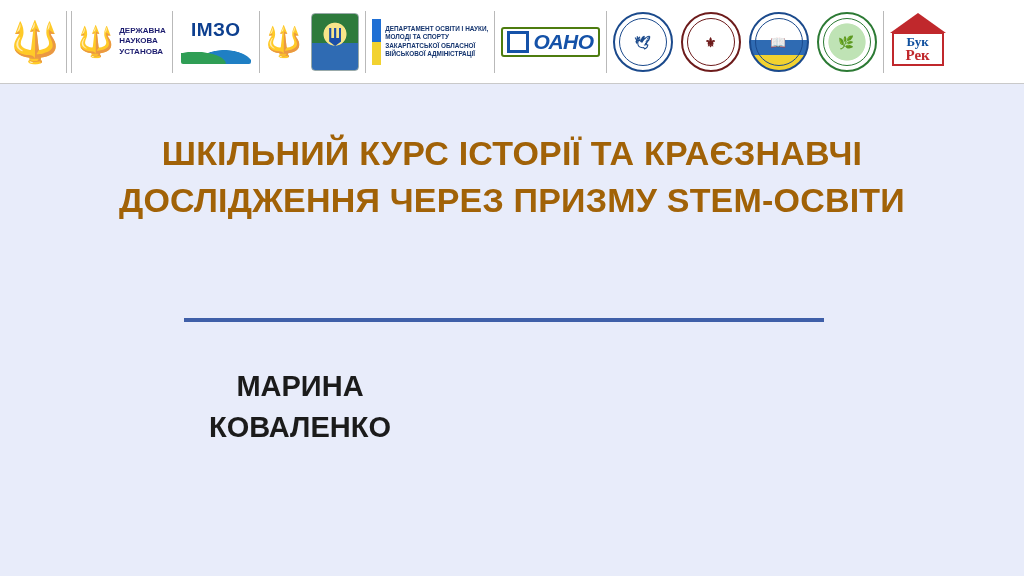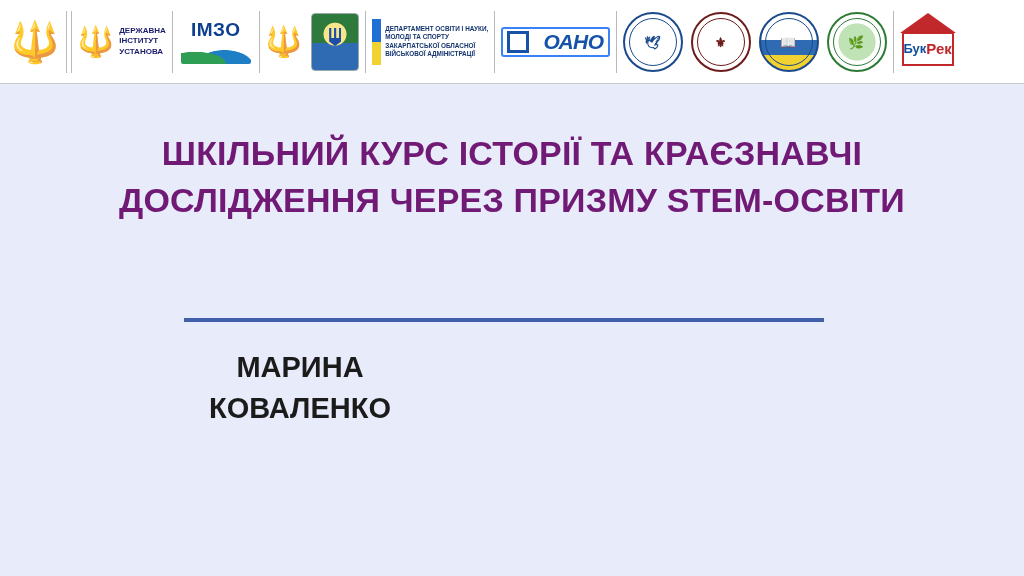--- a/index.html
+++ b/index.html
@@ -157,25 +157,24 @@
     font-size: 6.4px;
     font-weight: bold;
     line-height: 1.32;
     color: #15356f;
     white-space: pre-line;
   }
 
   .oano {
     display: flex;
     align-items: center;
-    border: 2px solid #3b82f6;
+    border: 2px solid #4d7c0f;
     border-radius: 3px;
     padding: 2px 4px;
     background: #fff;
-    gap: 10px;
   }
   .oano-sq {
     width: 22px; height: 22px;
     border: 3px solid #1552a8;
     margin-right: 4px;
     box-sizing: border-box;
   }
   .oano-text {
     font-size: 21px;
     font-weight: bold;
@@ -234,55 +233,56 @@
     border-bottom: 20px solid #c0282c;
   }
   .buk-body {
     position: absolute;
     left: 2px; top: 19px;
     width: 52px; height: 34px;
     background: #ffffff;
     border: 2px solid #c0282c;
     box-sizing: border-box;
     display: flex;
-    flex-direction: row;
+    flex-direction: column;
     align-items: center;
     justify-content: center;
+    font-family: Liberation Serif, serif;
   }
   .buk-t1 { font-size: 13px; font-weight: bold; color: #0f4f9e; line-height: 1; }
   .buk-t2 { font-size: 15px; font-weight: bold; color: #c0282c; line-height: 1; }
 
   
   .title {
     position: absolute;
     left: 112px;
     top: 130px;
     width: 800px;
     text-align: center;
-    color: #701a75;
+    color: #a16207;
     font-size: 34px;
     font-weight: bold;
     line-height: 1.38;
     letter-spacing: 0.2px;
   }
 
   .rule {
     position: absolute;
     left: 184px;
     top: 318px;
     width: 640px;
     height: 4px;
     background: #3f5fa8;
   }
 
   
   .author {
     position: absolute;
     left: 160px;
-    top: 347px;
+    top: 366px;
     width: 280px;
     text-align: center;
     font-size: 29px;
     font-weight: bold;
     color: #1b1b1b;
     line-height: 1.42;
   }
 
   .bio {
     position: absolute;
@@ -309,21 +309,21 @@
     </div>
 
     <div class="logo-sep"></div>
 
 
     <div class="logo-sep"></div>
 
     <div class="logo-cell">
       <span class="trident small">🔱</span>
       <div class="dnu-text">ДЕРЖАВНА
-ІНСТИТУТ
+НАУКОВА
 УСТАНОВА</div>
     </div>
 
     <div class="logo-sep"></div>
 
     <div class="logo-cell">
       <div class="imzo-wrap">
         <div class="imzo-title">ІМЗО</div>
         <div class="imzo-wave"></div>
       </div>

